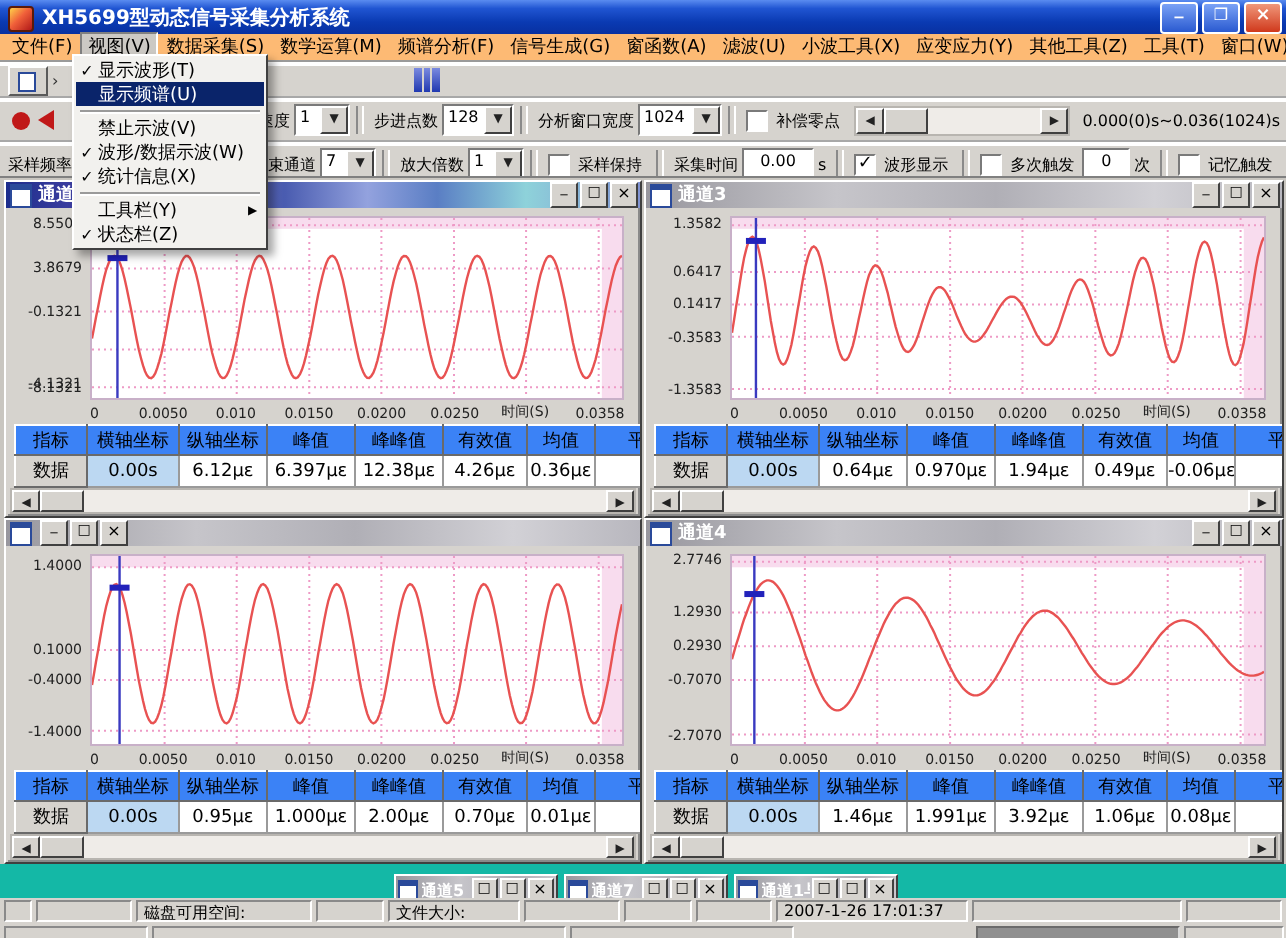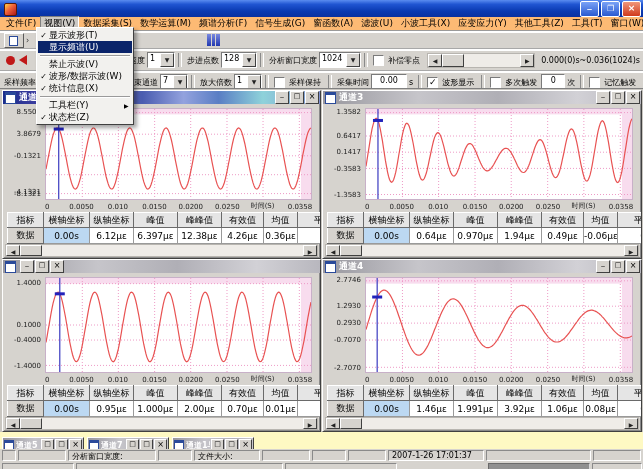--- a/index.html
+++ b/index.html
@@ -85,48 +85,49 @@
   .cbtn.min::before{content:"_";position:relative;top:-2px;}
   .cbtn.max::before{content:"□";}
   .cbtn.close::before{content:"×";font-size:8px;}
   .chart-area{flex:1;position:relative;margin:1px 2px 0 2px;}
   .plot{position:absolute;left:40px;top:3px;right:6px;bottom:11px;background:#fff;border:1px solid #c8b0c8;}
   .plot svg{width:100%;height:100%;display:block;}
   .ylab{position:absolute;left:0;width:36px;text-align:right;font-size:7px;color:#222;}
   .xlab{position:absolute;bottom:0;font-size:7px;color:#222;white-space:nowrap;}
   .ch-table{border-collapse:collapse;table-layout:fixed;width:350px;margin:1px 0 0 4px;flex:none;}
   .table-clip{overflow:hidden;flex:none;}
-  .ch-table th{background:#e5e5e5;border:1px solid;border-color:#fff #6a6a6a #6a6a6a #fff;
+  .ch-table th{background:#3b82f6;border:1px solid;border-color:#fff #6a6a6a #6a6a6a #fff;
     font-size:9px;font-weight:normal;height:14px;padding:0;white-space:nowrap;overflow:hidden;}
   .ch-table td{background:#fff;border:1px solid #9a9a9a;font-size:9px;text-align:center;height:15px;
     padding:0;white-space:nowrap;overflow:hidden;}
   .ch-table td.rowhdr{background:#d6d3ce;border:1px solid;border-color:#fff #6a6a6a #6a6a6a #fff;}
   .ch-table td.cursorcell{background:#bcd8f2;}
   .hscroll{height:11px;margin:0 2px 1px 2px;display:flex;background:#efece8;border:1px solid #b8b5b0;flex:none;}
   
-  .minbar{position:absolute;left:0;top:432px;width:643px;height:17px;background:#fef9c3;display:flex;gap:3px;padding:5px 0 0 2px;box-sizing:border-box;}
+  .minbar{position:absolute;left:0;top:432px;width:643px;height:17px;background:#14b8a6;display:flex;gap:3px;padding:5px 0 0 2px;box-sizing:border-box;justify-content:center;}
   .minwin{width:78px;height:14px;display:flex;align-items:center;padding:0 1px;color:#fff;font-size:8px;font-weight:bold;
     background:linear-gradient(90deg,#98979e,#c6c5ca 40%,#b0afb6 75%,#c9c8ce);
     border:1px solid;border-color:#fff #404040 #404040 #fff;}
   .minwin .child-icon{width:8px;height:7px;margin:0 2px 0 0;}
   .minwin .cbtn{width:11px;height:10px;}
   .minwin .t{flex:1;overflow:hidden;white-space:nowrap;}
   
   .statusbar{position:absolute;left:0;top:449px;width:643px;height:13px;background:#d6d3ce;display:flex;gap:2px;
     padding:1px 2px;box-sizing:border-box;font-size:8px;}
   .sb-panel{border:1px solid;border-color:#8a8a8a #fff #fff #8a8a8a;padding:0 3px;white-space:nowrap;overflow:hidden;}
   .bottomstrip{position:absolute;left:0;top:462px;width:643px;height:7px;background:#d6d3ce;}
   .bottomstrip .seg{position:absolute;top:1px;height:5px;border:1px solid;border-color:#8a8a8a #fff #fff #8a8a8a;}
   .bottomstrip .dark{background:#909090;border-color:#6a6a6a #d8d8d8 #d8d8d8 #6a6a6a;}
 </style>
 </head>
 <body>
 
 <div class="titlebar">
   <span class="app-icon"></span>
+  <span>XH5699型动态信号采集分析系统</span>
   <span class="tb-btns">
     <span class="tb-btn min"></span>
     <span class="tb-btn max"></span>
     <span class="tb-btn close"></span>
   </span>
 </div>
 
 <div class="menubar" id="menubar">
     <span class="menu-item">文件(F)</span>
     <span class="menu-item open">视图(V)</span>
@@ -642,21 +643,21 @@
       <span class="t">通道1与通...</span>
       <span class="cbtn max"></span>
       <span class="cbtn max"></span>
       <span class="cbtn close"></span>
     </span>
   </div>
 
 <div class="statusbar">
   <span class="sb-panel" style="width:6px"></span>
   <span class="sb-panel" style="width:40px"></span>
-  <span class="sb-panel" style="width:80px">分析窗口宽度:</span>
+  <span class="sb-panel" style="width:80px">磁盘可用空间:</span>
   <span class="sb-panel" style="width:26px"></span>
   <span class="sb-panel" style="width:58px">文件大小:</span>
   <span class="sb-panel" style="width:40px"></span>
   <span class="sb-panel" style="width:26px"></span>
   <span class="sb-panel" style="width:30px"></span>
   <span class="sb-panel" style="width:88px">2007-1-26 17:01:37</span>
   <span class="sb-panel" style="flex:1"></span>
   <span class="sb-panel" style="width:40px"></span>
 </div>
 <div class="bottomstrip">

